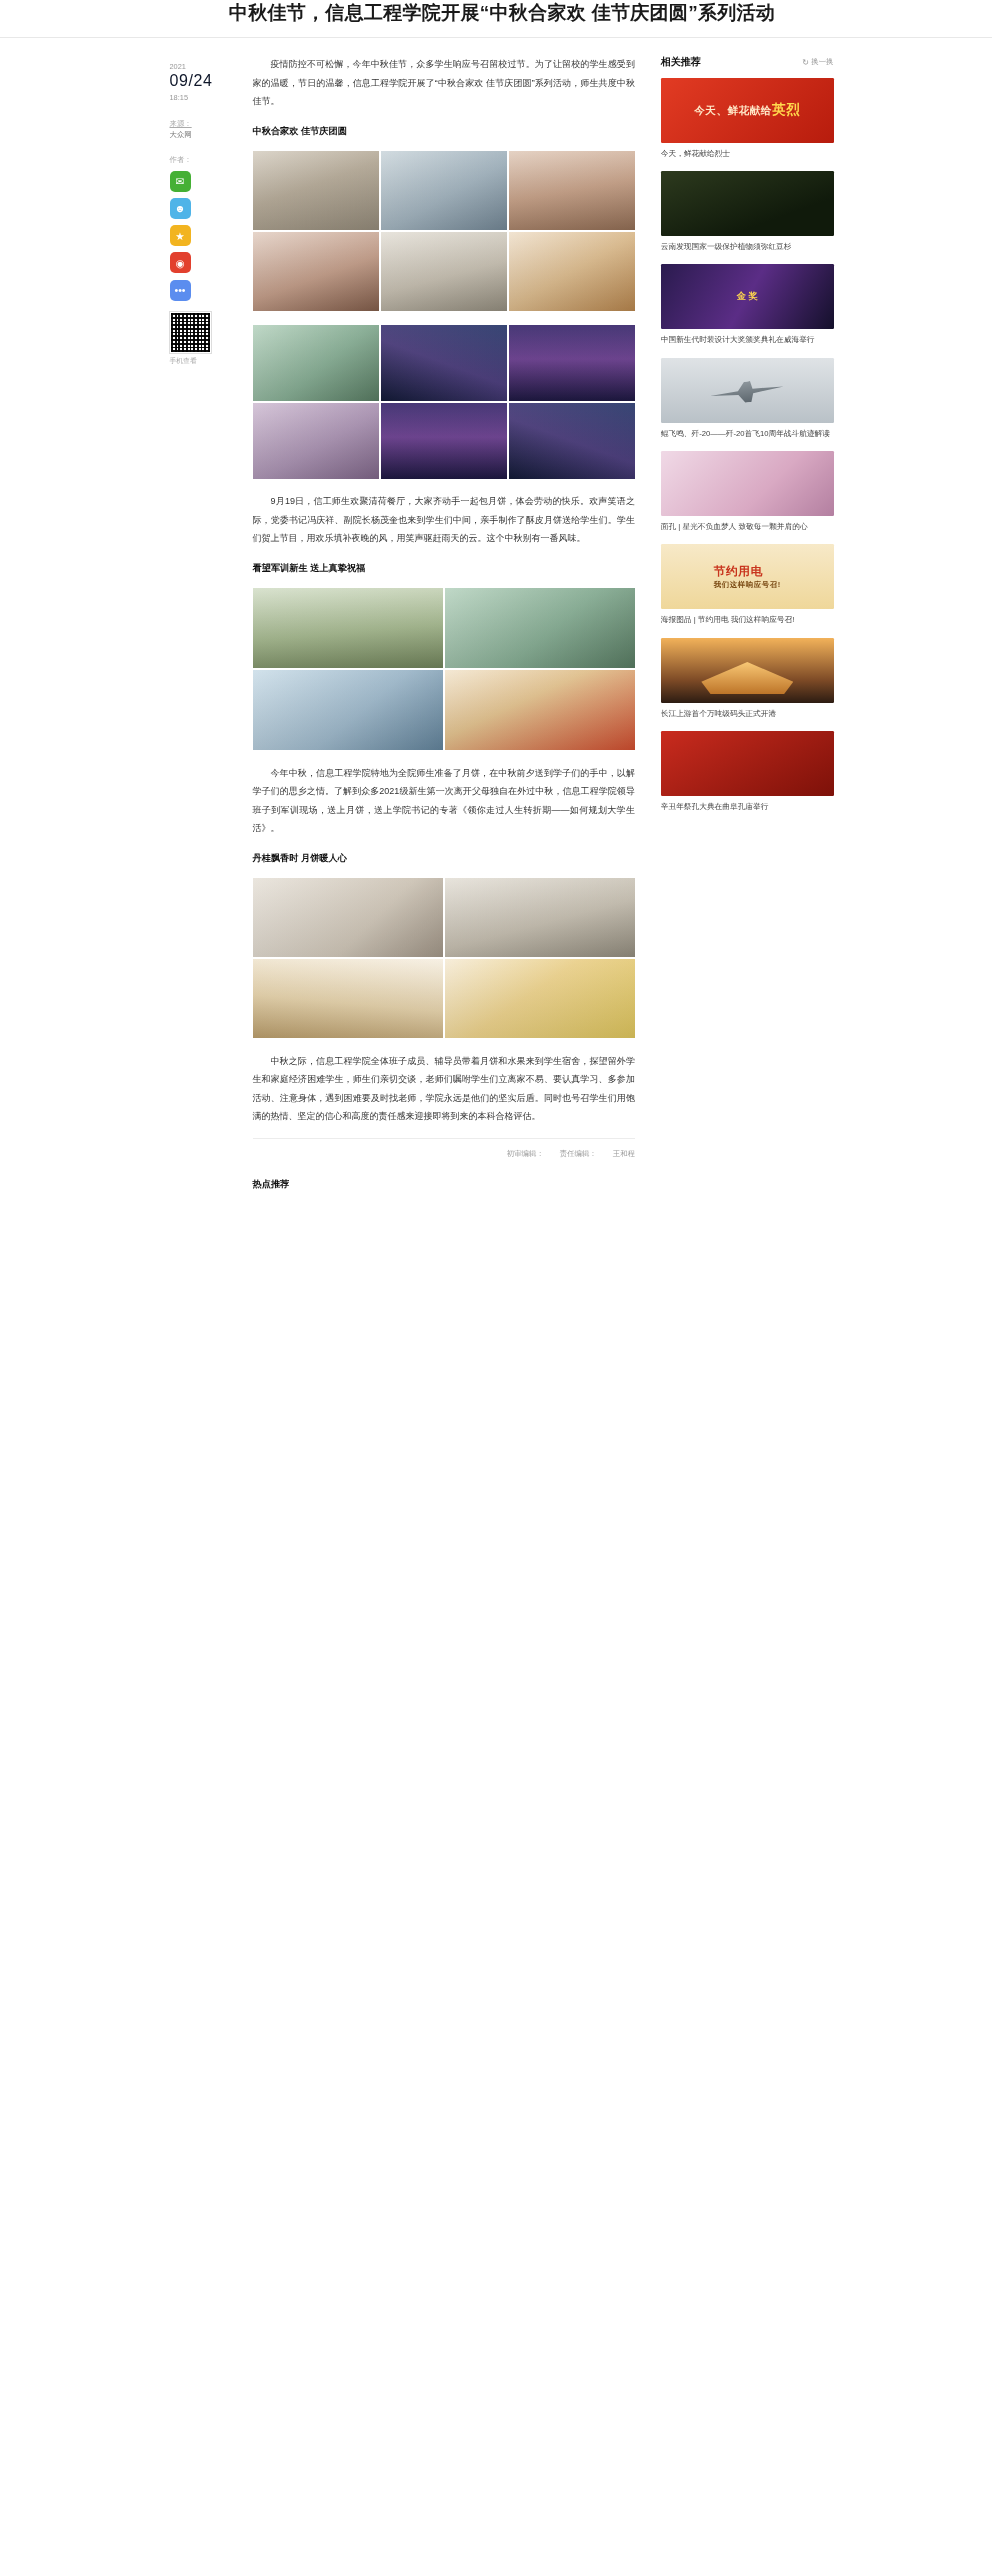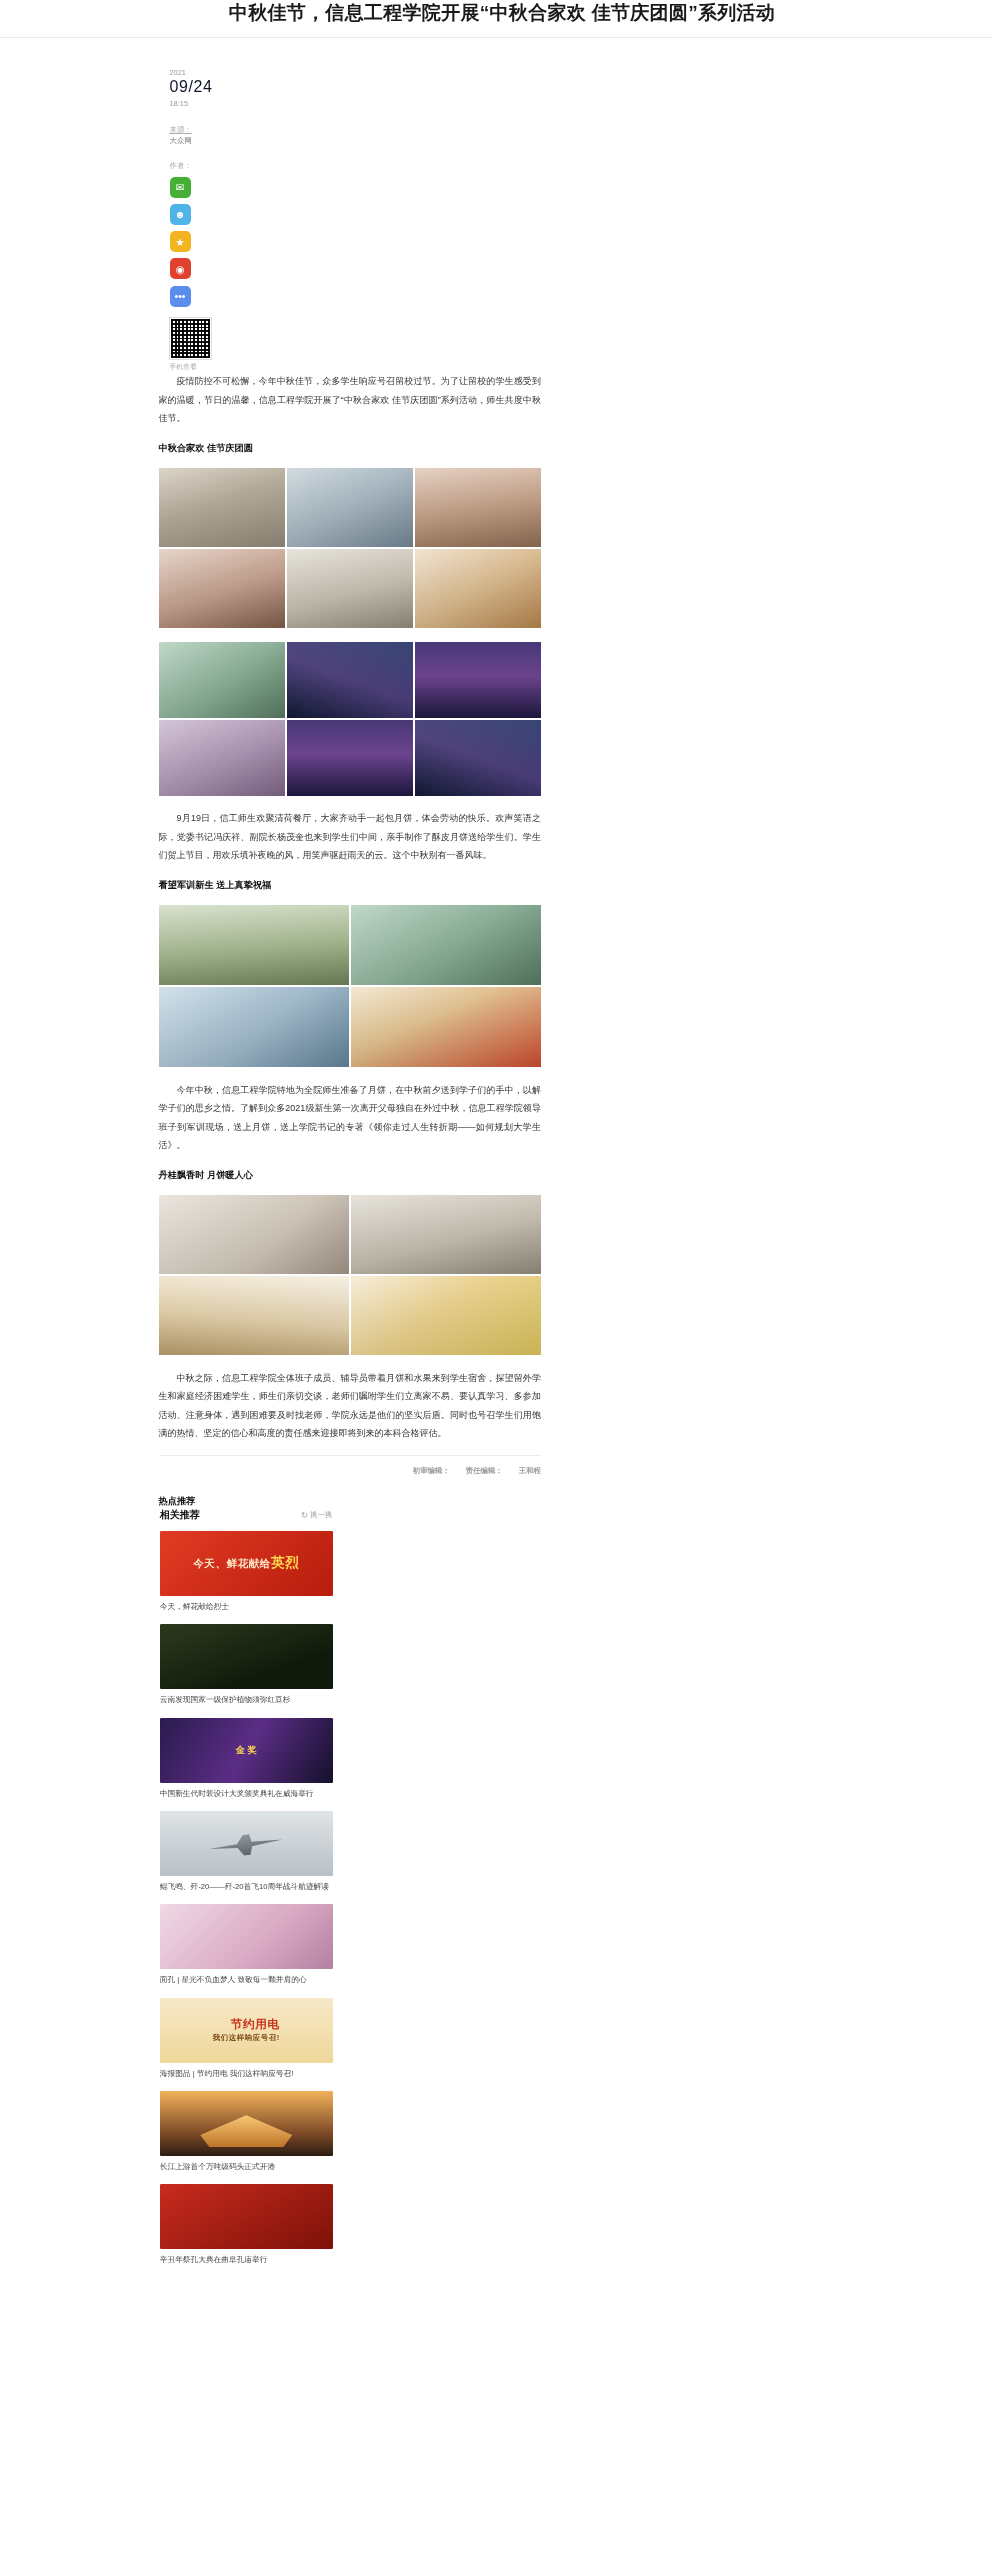--- a/index.html
+++ b/index.html
@@ -33,26 +33,25 @@
     line-height:1.35;
     color:#1a1a1a;
     letter-spacing:0.3px;
     white-space:nowrap;
     overflow:hidden;
   }
 
   
   .layout {
     width:697px;
-    margin:10px auto;
+    margin:4px auto;
     display:flex;
     align-items:flex-start;
     gap:0;
     padding-top:13.6px;
-    flex-direction:column;
   }
 
   
   .rail {
     width:94px;
     flex:0 0 94px;
     padding-left:22px;
     padding-top:6.2px;
   }
   .rail .date-year { font-size:7.4px; color:#999; line-height:11px; }
@@ -151,21 +150,20 @@
   
   .editors {
     border-top:0.6px solid #ececec;
     margin-top:8.6px;
     padding:10px 0 8.6px 0;
     display:flex;
     justify-content:flex-end;
     gap:16px;
     font-size:7.4px;
     color:#9a9a9a;
-    font-weight:bold;
   }
   .hot-title {
     font-size:9.2px;
     font-weight:bold;
     color:#111;
     padding-top:11px;
   }
 
   
   .sidebar {
@@ -188,21 +186,21 @@
   .rec { margin-bottom:11px; }
   .rec-thumb {
     width:173px; height:65px;
     border-radius:1.2px;
     position:relative; overflow:hidden;
     display:flex; align-items:center; justify-content:center;
   }
   .rec-thumb .overlay-text{
     position:relative;
     font-weight:bold;
-    text-align:right;
+    text-align:left;
     line-height:1.2;
   }
   .rec-cap {
     font-size:7.7px;
     color:#444;
     line-height:12.3px;
     margin-top:5px;
     display:-webkit-box;
     -webkit-line-clamp:2;
     -webkit-box-orient:vertical;

